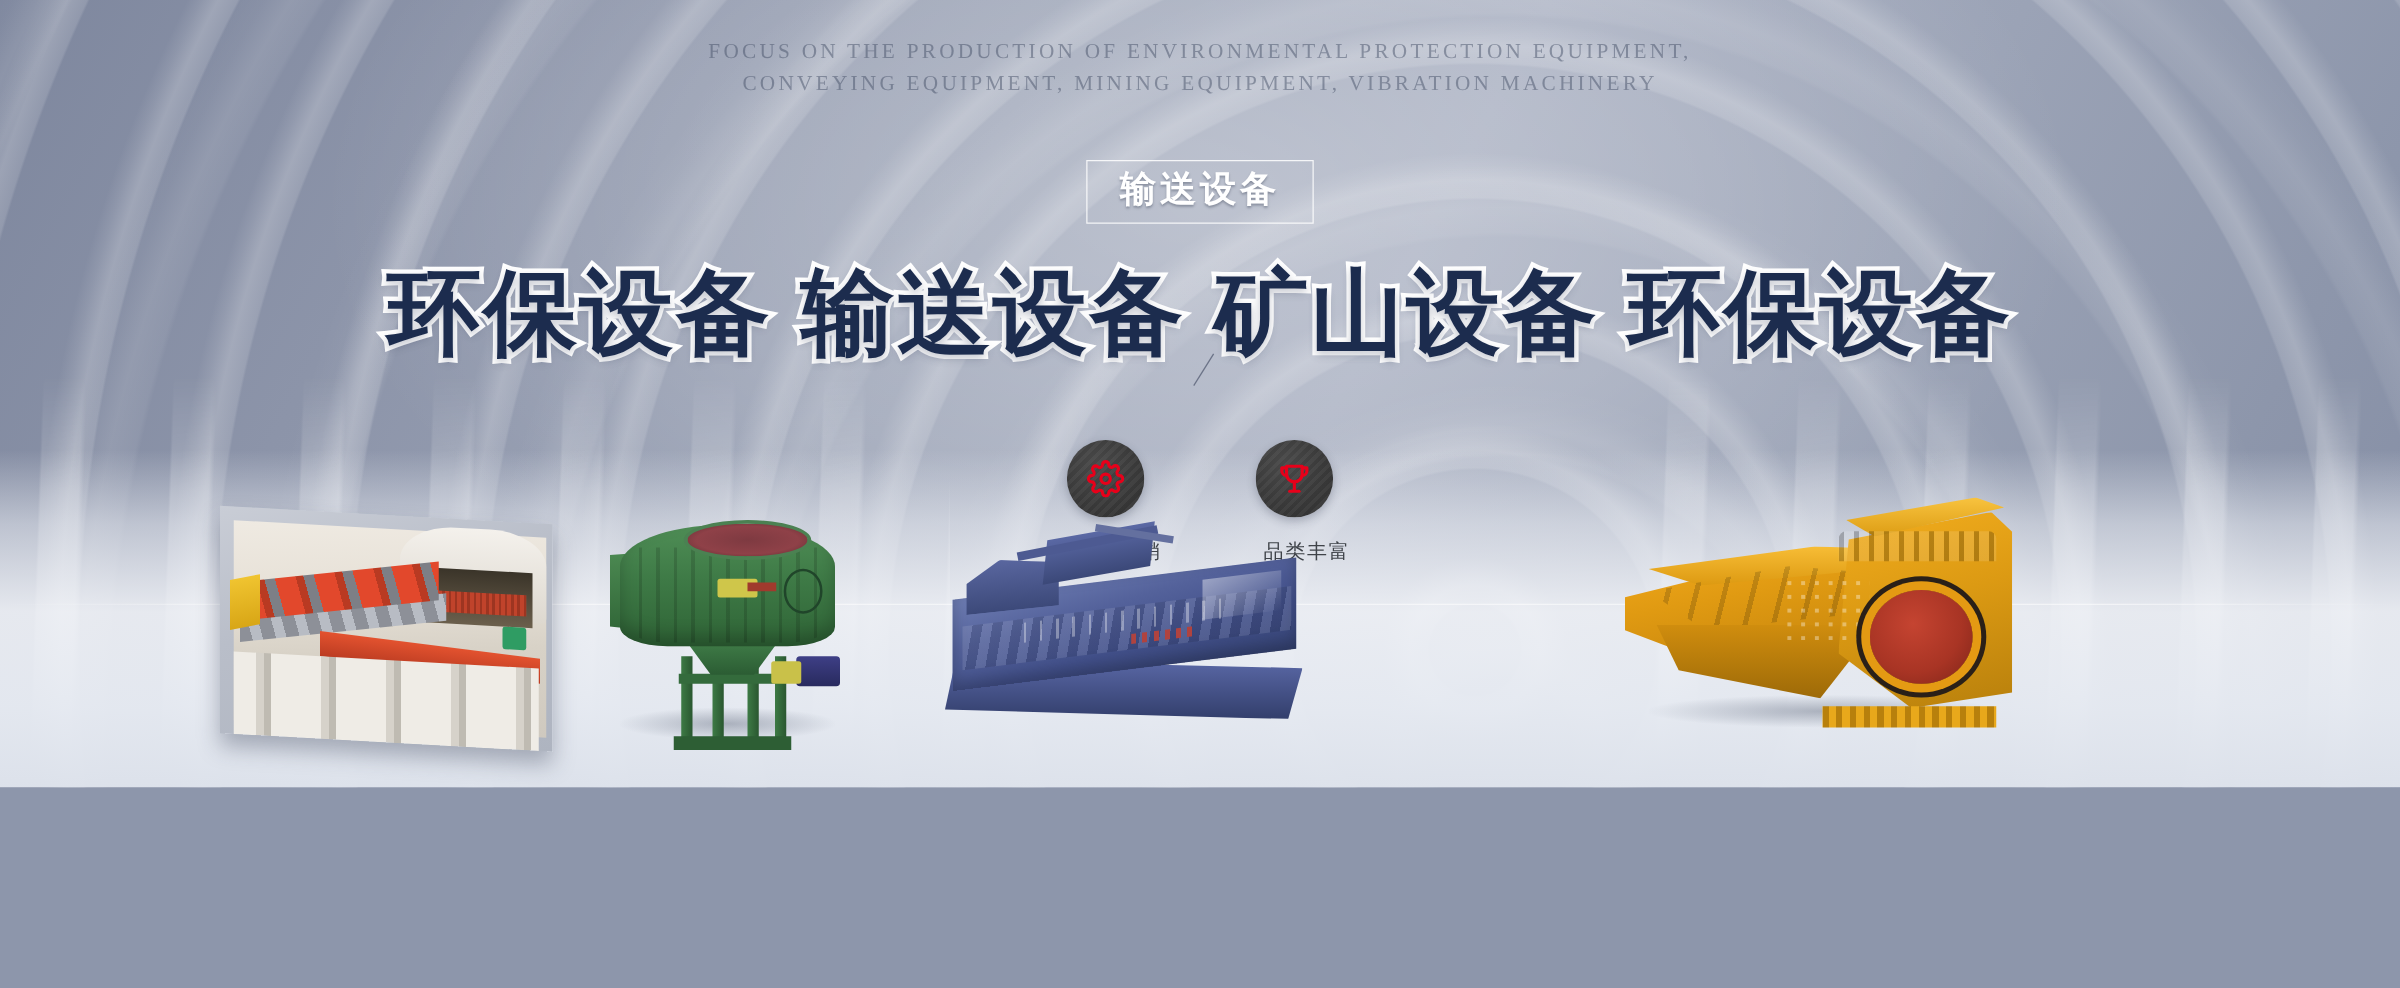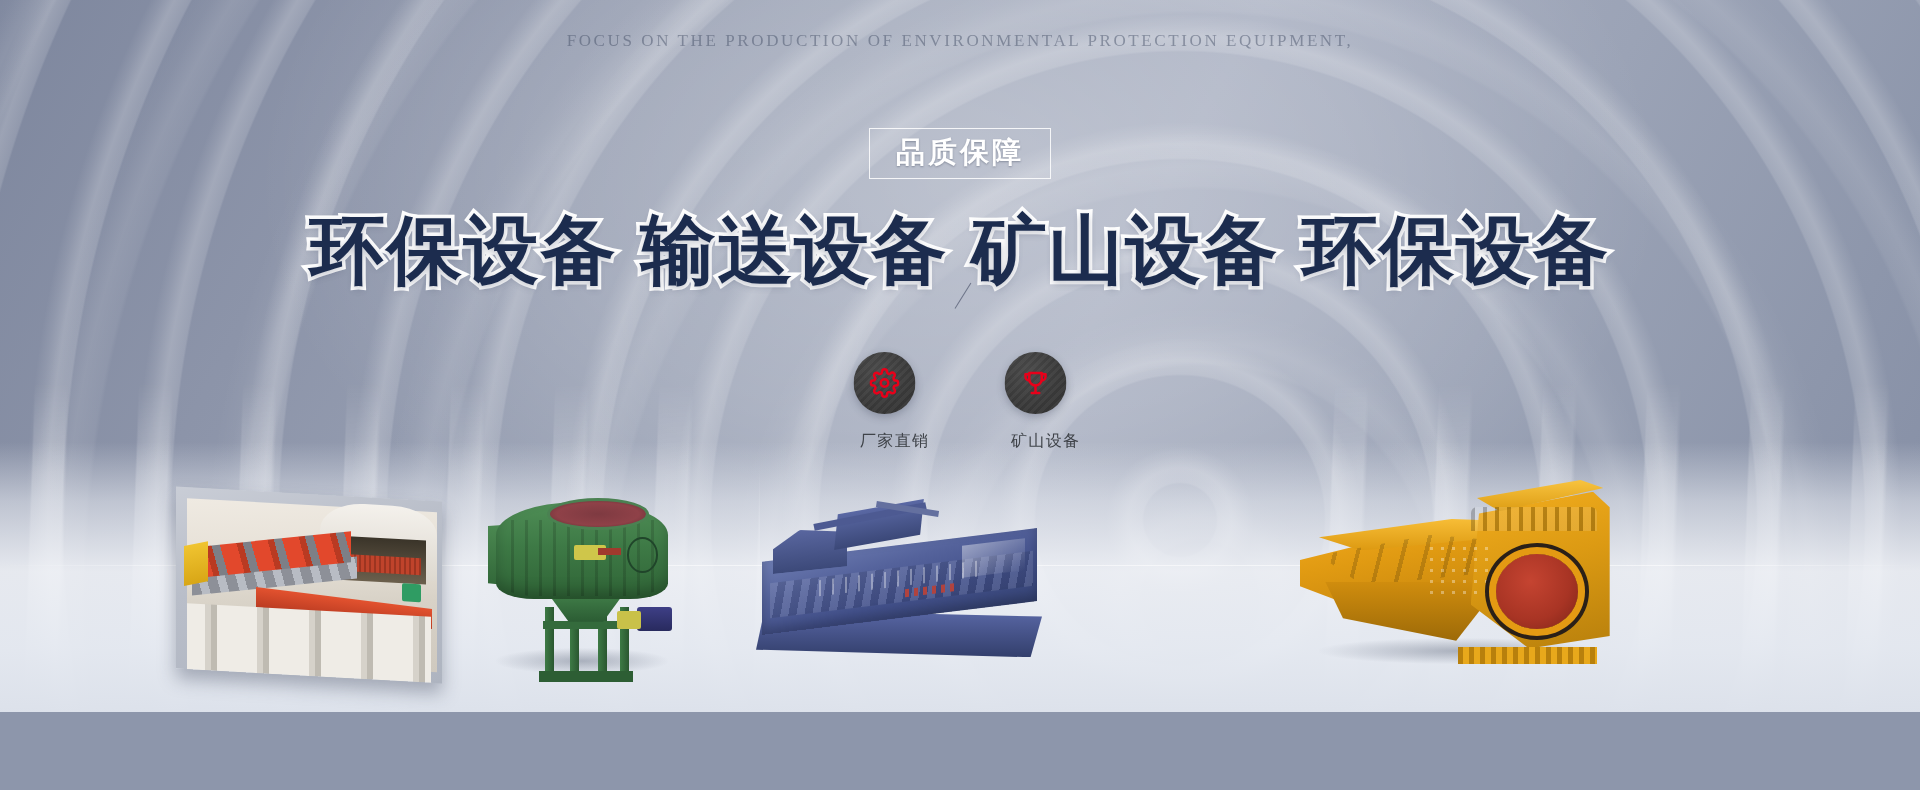--- a/index.html
+++ b/index.html
@@ -4,21 +4,21 @@
 <style>
   * { margin:0; padding:0; box-sizing:border-box; }
   html, body { width:1920px; height:790px; overflow:hidden; }
   body {
     font-family: "Liberation Sans", "DejaVu Sans", sans-serif;
     background:#8d96ab;
   }
 
   #banner {
     position:relative;
-    width:1920px; height:712px;
+    width:1920px; height:630px;
     overflow:hidden;
     background:
       linear-gradient(118deg, #7e879e 0%, #8c94a9 18%, #9aa2b5 38%, #a7aec0 55%, #9ba3b6 72%, #8d96ab 88%, #848da4 100%);
   }
 
   
   .arcwrap{
     position:absolute; inset:0; overflow:hidden;
   }
 
@@ -428,23 +428,24 @@
     <div class="stripes"></div>
     <div class="stripes right"></div>
     <div class="floor"></div>
     <div class="floorline"></div>
   </div>
 
   <div class="content">
 
     <div class="eyebrow">
       <span>FOCUS ON THE PRODUCTION OF ENVIRONMENTAL PROTECTION EQUIPMENT,</span>
+      <span>CONVEYING EQUIPMENT, MINING EQUIPMENT, VIBRATION MACHINERY</span>
     </div>
 
-    <div class="badge">品质保障</div>
+    <div class="badge">输送设备</div>
 
     <div class="headline">环保设备 输送设备 矿山设备 环保设备</div>
 
     <div class="tick">
         <i></i>
       </div>
 
     <div class="features">
 
       <div class="feat">
@@ -461,21 +462,21 @@
       <div class="feat">
         <div class="circle">
           <svg width="30" height="30" viewBox="0 0 24 24" fill="none" stroke="#e8001a" stroke-width="2" stroke-linecap="round" stroke-linejoin="round">
             <path d="M7 4h10v5a5 5 0 0 1-10 0z"></path>
             <path d="M7 5H4v2a3 3 0 0 0 3 3"></path>
             <path d="M17 5h3v2a3 3 0 0 1-3 3"></path>
             <path d="M12 14v5"></path>
             <path d="M9 20h6"></path>
           </svg>
         </div>
-        <div class="feat-label">矿山设备</div>
+        <div class="feat-label">品类丰富</div>
       </div>
 
     </div>
 
     <div class="products">
 
       <div class="prod" id="p1">
         <div class="shadow"></div>
         <div class="frame">
           <div class="body"></div>

